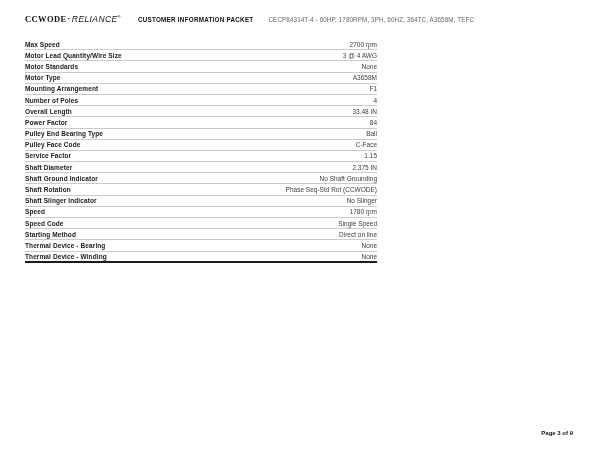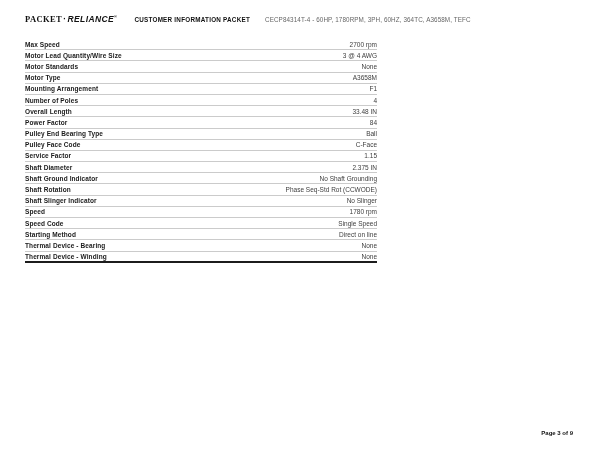--- a/index.html
+++ b/index.html
@@ -8,21 +8,21 @@
   .page {
     position:relative; width:600px; height:464px; background:#ffffff; overflow:hidden;
   }
   header {
     position:absolute; top:14px; left:25px; right:20px;
     display:flex; align-items:baseline; white-space:nowrap;
   }
   .logo { font-size:8.5px; font-weight:bold; color:var(--logo, #111); letter-spacing:0.4px; }
   .logo-baldor { font-family:"Liberation Serif", serif; font-weight:bold; }
   .logo-dot { padding:0 1px; }
-  .logo-reliance { font-style:italic; font-weight:bold; }
+  .logo-reliance { font-style:italic; font-weight:normal; }
   .logo-reg { font-size:4px; vertical-align:super; }
   .doc-title {
     margin-left:17px; font-size:6.3px; font-weight:bold; color:var(--title, #111);
     letter-spacing:0.25px;
   }
   .product-line { margin-left:15px; font-size:6.3px; color:var(--meta, #666); letter-spacing:0.1px; }
 
   .spec-table { position:absolute; top:39px; left:25px; width:352px; }
   .spec-row {
     display:flex; justify-content:space-between; align-items:center;
@@ -37,21 +37,21 @@
     font-size:6px; font-weight:bold; color:var(--title, #111);
   }
 </style>
 </head>
 <body>
 
 <div class="page">
 
   <header>
     <div class="logo">
-      <span class="logo-baldor">PACKET</span><span class="logo-dot">·</span><span class="logo-reliance">RELIANCE</span><span class="logo-reg">®</span>
+      <span class="logo-baldor">CCWODE</span><span class="logo-dot">·</span><span class="logo-reliance">RELIANCE</span><span class="logo-reg">®</span>
     </div>
     <div class="doc-title">CUSTOMER INFORMATION PACKET</div>
     <div class="product-line">CECP84314T-4 -  60HP, 1780RPM, 3PH, 60HZ, 364TC, A3658M, TEFC</div>
   </header>
 
   <main>
     <div class="spec-table" id="spec-table">
         <div class="spec-row">
           <span class="spec-label">Max Speed</span>
           <span class="spec-value">2700 rpm</span>

